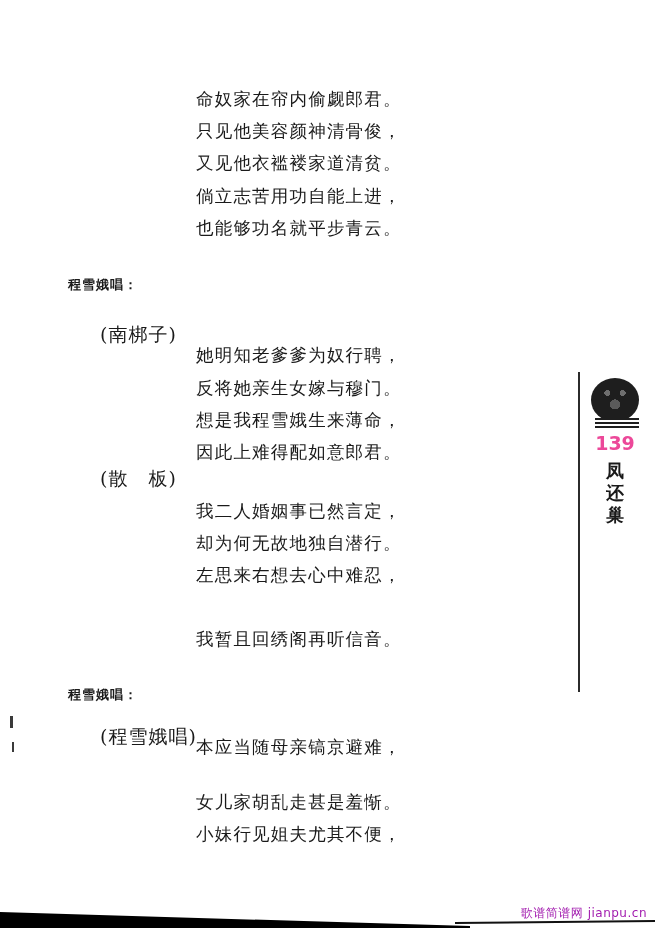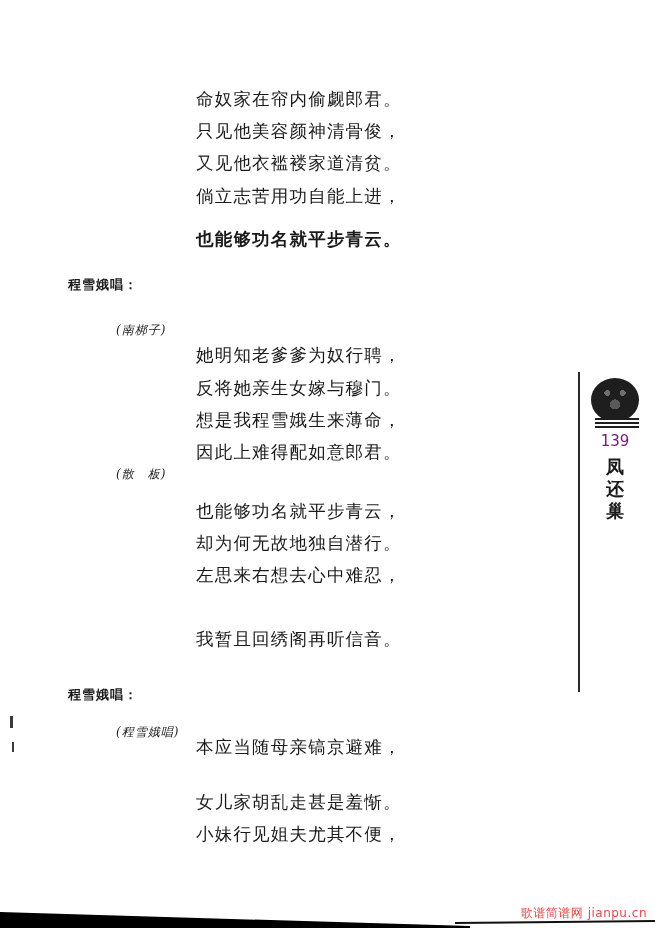--- a/index.html
+++ b/index.html
@@ -65,25 +65,25 @@
     width: 44px;
     height: 12px;
     background: repeating-linear-gradient(
       to bottom,
       #1e1e1e 0 2px,
       #ffffff 2px 4px
     );
   }
   .sidehead .pnum {
     font-family: "DejaVu Sans", "Liberation Sans", sans-serif;
-    font-weight: 400;
-    font-size: 15px;
+    font-weight: 700;
+    font-size: 19px;
     letter-spacing: 0px;
     line-height: 1.05;
-    color: #701a75;
+    color: #ec4899;
   }
   .sidehead .opera-title {
     margin-top: 6px;
     font-size: 18px;
     font-weight: 700;
     line-height: 1.22;
     color: #1a1a1a;
   }
   .sidehead .opera-title span {
     display: block;
@@ -111,25 +111,24 @@
     position: absolute;
     left: 68px;
     font-size: 13px;
     font-weight: 700;
     letter-spacing: 1px;
     white-space: nowrap;
   }
 
   .tune {
     position: absolute;
-    left: 116px;
-    font-size: 12px;
+    left: 100px;
+    font-size: 19px;
     letter-spacing: 1px;
     white-space: nowrap;
-    font-style: italic;
   }
   .tune.wide {
     letter-spacing: 1px;
   }
 
   
   .tick {
     position: absolute;
     background: #3a3a3a;
   }
@@ -153,21 +152,21 @@
     background: #111;
     transform: rotate(-0.6deg);
     transform-origin: left center;
   }
   .watermark {
     position: absolute;
     right: 8px;
     bottom: 6px;
     font-family: "DejaVu Sans", "Liberation Sans", sans-serif;
     font-size: 12px;
-    color: #ef4444;
+    color: #a21caf;
     letter-spacing: 0.5px;
   }
 </style>
 </head>
 <body>
 
 <div class="page">
 
   <div class="tick" style="left:10px; top:716px; width:3px; height:12px;"></div>
   <div class="tick" style="left:12px; top:742px; width:2px; height:10px;"></div>
@@ -186,34 +185,34 @@
       <span>巢</span>
     </div>
   </div>
 
   <div class="col">
 
     <div class="verse" style="top:86px;">命奴家在帘内偷觑郎君。</div>
     <div class="verse" style="top:118px;">只见他美容颜神清骨俊，</div>
     <div class="verse" style="top:150px;">又见他衣褴褛家道清贫。</div>
     <div class="verse" style="top:183px;">倘立志苦用功自能上进，</div>
-    <div class="verse" style="top:226px;font-weight:bold;">也能够功名就平步青云。</div>
+    <div class="verse" style="top:215px;">也能够功名就平步青云。</div>
 
     <div class="speaker" style="top:276px;">程雪娥唱：</div>
 
     <div class="tune" style="top:322px;">(南梆子)</div>
 
     <div class="verse" style="top:342px;">她明知老爹爹为奴行聘，</div>
     <div class="verse" style="top:375px;">反将她亲生女嫁与穆门。</div>
     <div class="verse" style="top:439px;">因此上难得配如意郎君。</div>
     <div class="verse" style="top:407px;">想是我程雪娥生来薄命，</div>
 
     <div class="tune wide" style="top:466px;">(散　板)</div>
 
-    <div class="verse" style="top:498px;">也能够功名就平步青云，</div>
+    <div class="verse" style="top:498px;">我二人婚姻事已然言定，</div>
     <div class="verse" style="top:530px;">却为何无故地独自潜行。</div>
     <div class="verse" style="top:562px;">左思来右想去心中难忍，</div>
     <div class="verse" style="top:626px;">我暂且回绣阁再听信音。</div>
 
     <div class="speaker" style="top:686px;">程雪娥唱：</div>
 
     <div class="tune" style="top:724px;">(程雪娥唱)</div>
 
     <div class="verse" style="top:734px;text-align:center;">本应当随母亲镐京避难，</div>
     <div class="verse" style="top:789px;">女儿家胡乱走甚是羞惭。</div>

